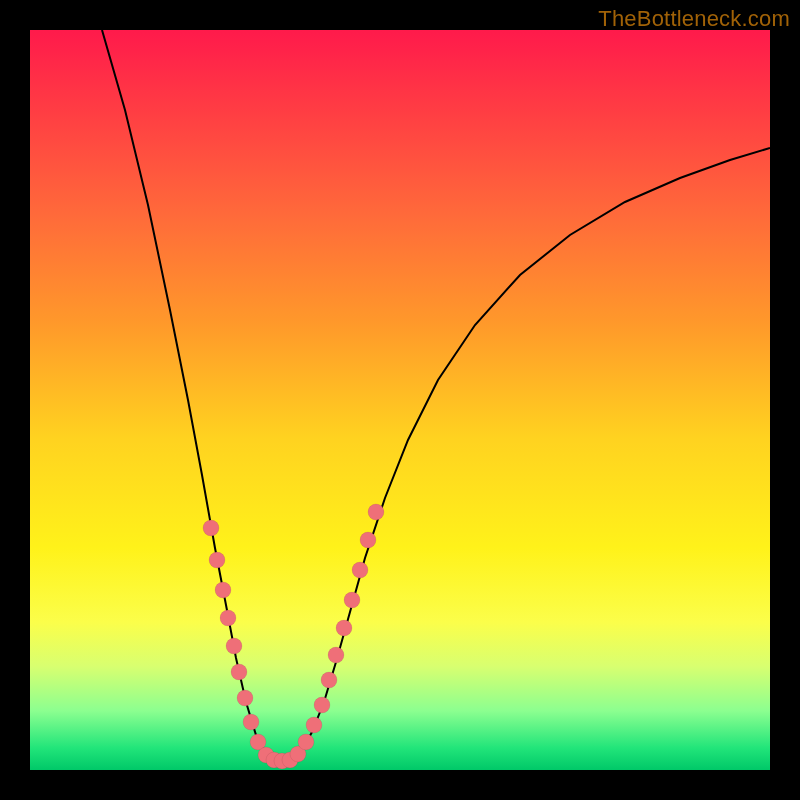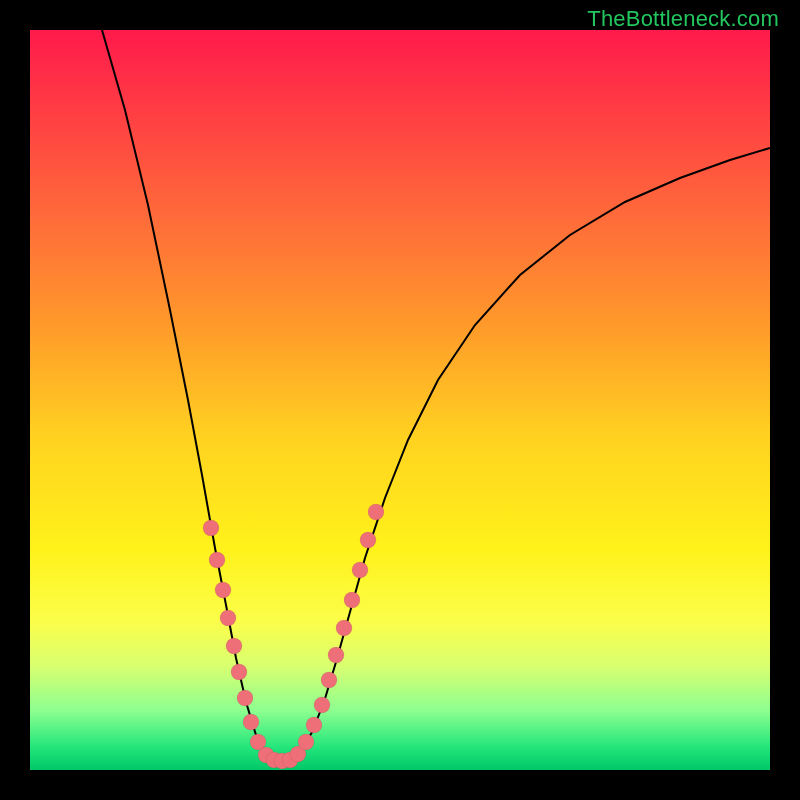--- a/index.html
+++ b/index.html
@@ -33,22 +33,22 @@
       #fbfe4a 80%,
       #d8ff70 86%,
       #8cff90 92%,
       #22e57a 97%,
       #00c868 100%
     );
   }
   .watermark {
     position: absolute;
     top: 6px;
-    right: 21px;
-    color: #22c55e;
+    right: 10px;
+    color: #a16207;
     font-size: 22px;
     font-weight: 500;
     letter-spacing: 0.2px;
     z-index: 10;
   }
   svg.curve {
     position: absolute;
     inset: 0;
     width: 740px;
     height: 740px;

